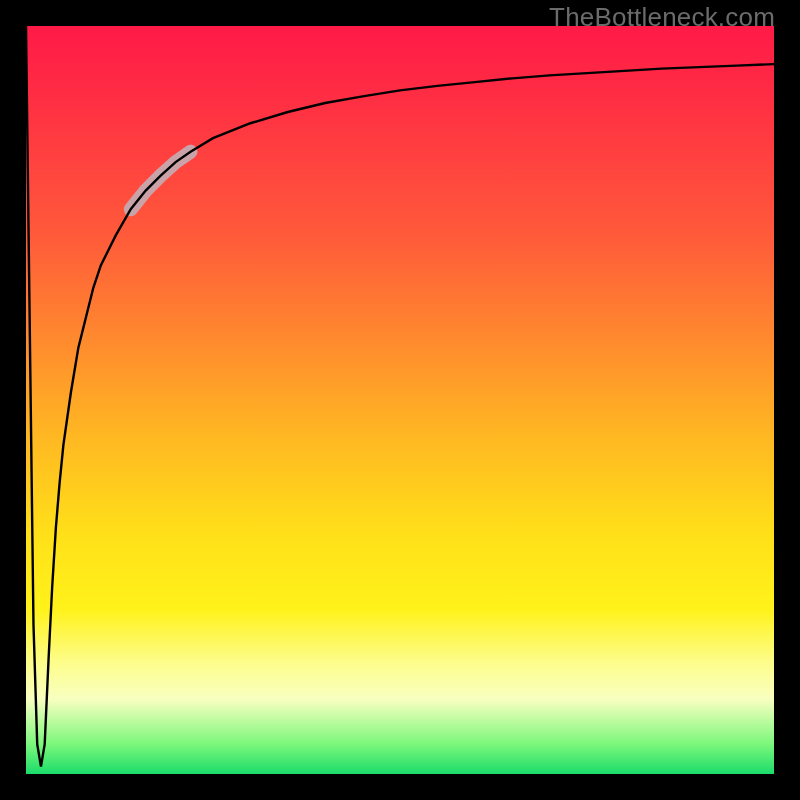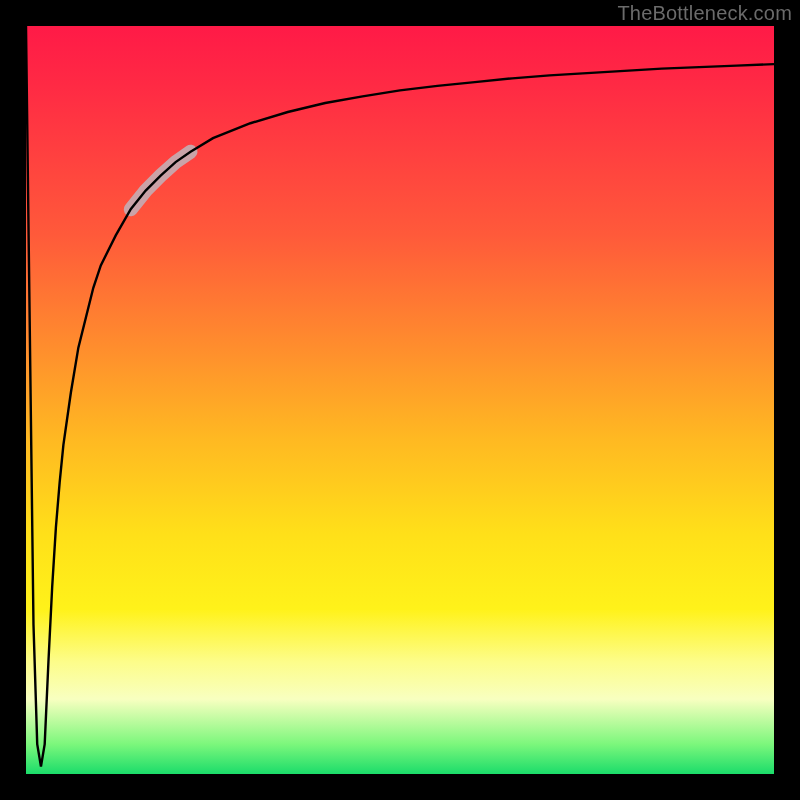--- a/index.html
+++ b/index.html
@@ -12,23 +12,23 @@
   }
   .frame {
     position: relative;
     width: 800px;
     height: 800px;
     background: #000;
   }
   .watermark {
     position: absolute;
     top: 2px;
-    right: 8px;
+    right: 25px;
     color: #6b6b6b;
-    font-size: 20px;
+    font-size: 26px;
     font-weight: 400;
     letter-spacing: 0.2px;
     z-index: 20;
   }
   .plot-area {
     position: absolute;
     left: 26px;
     top: 26px;
     width: 748px;
     height: 748px;

